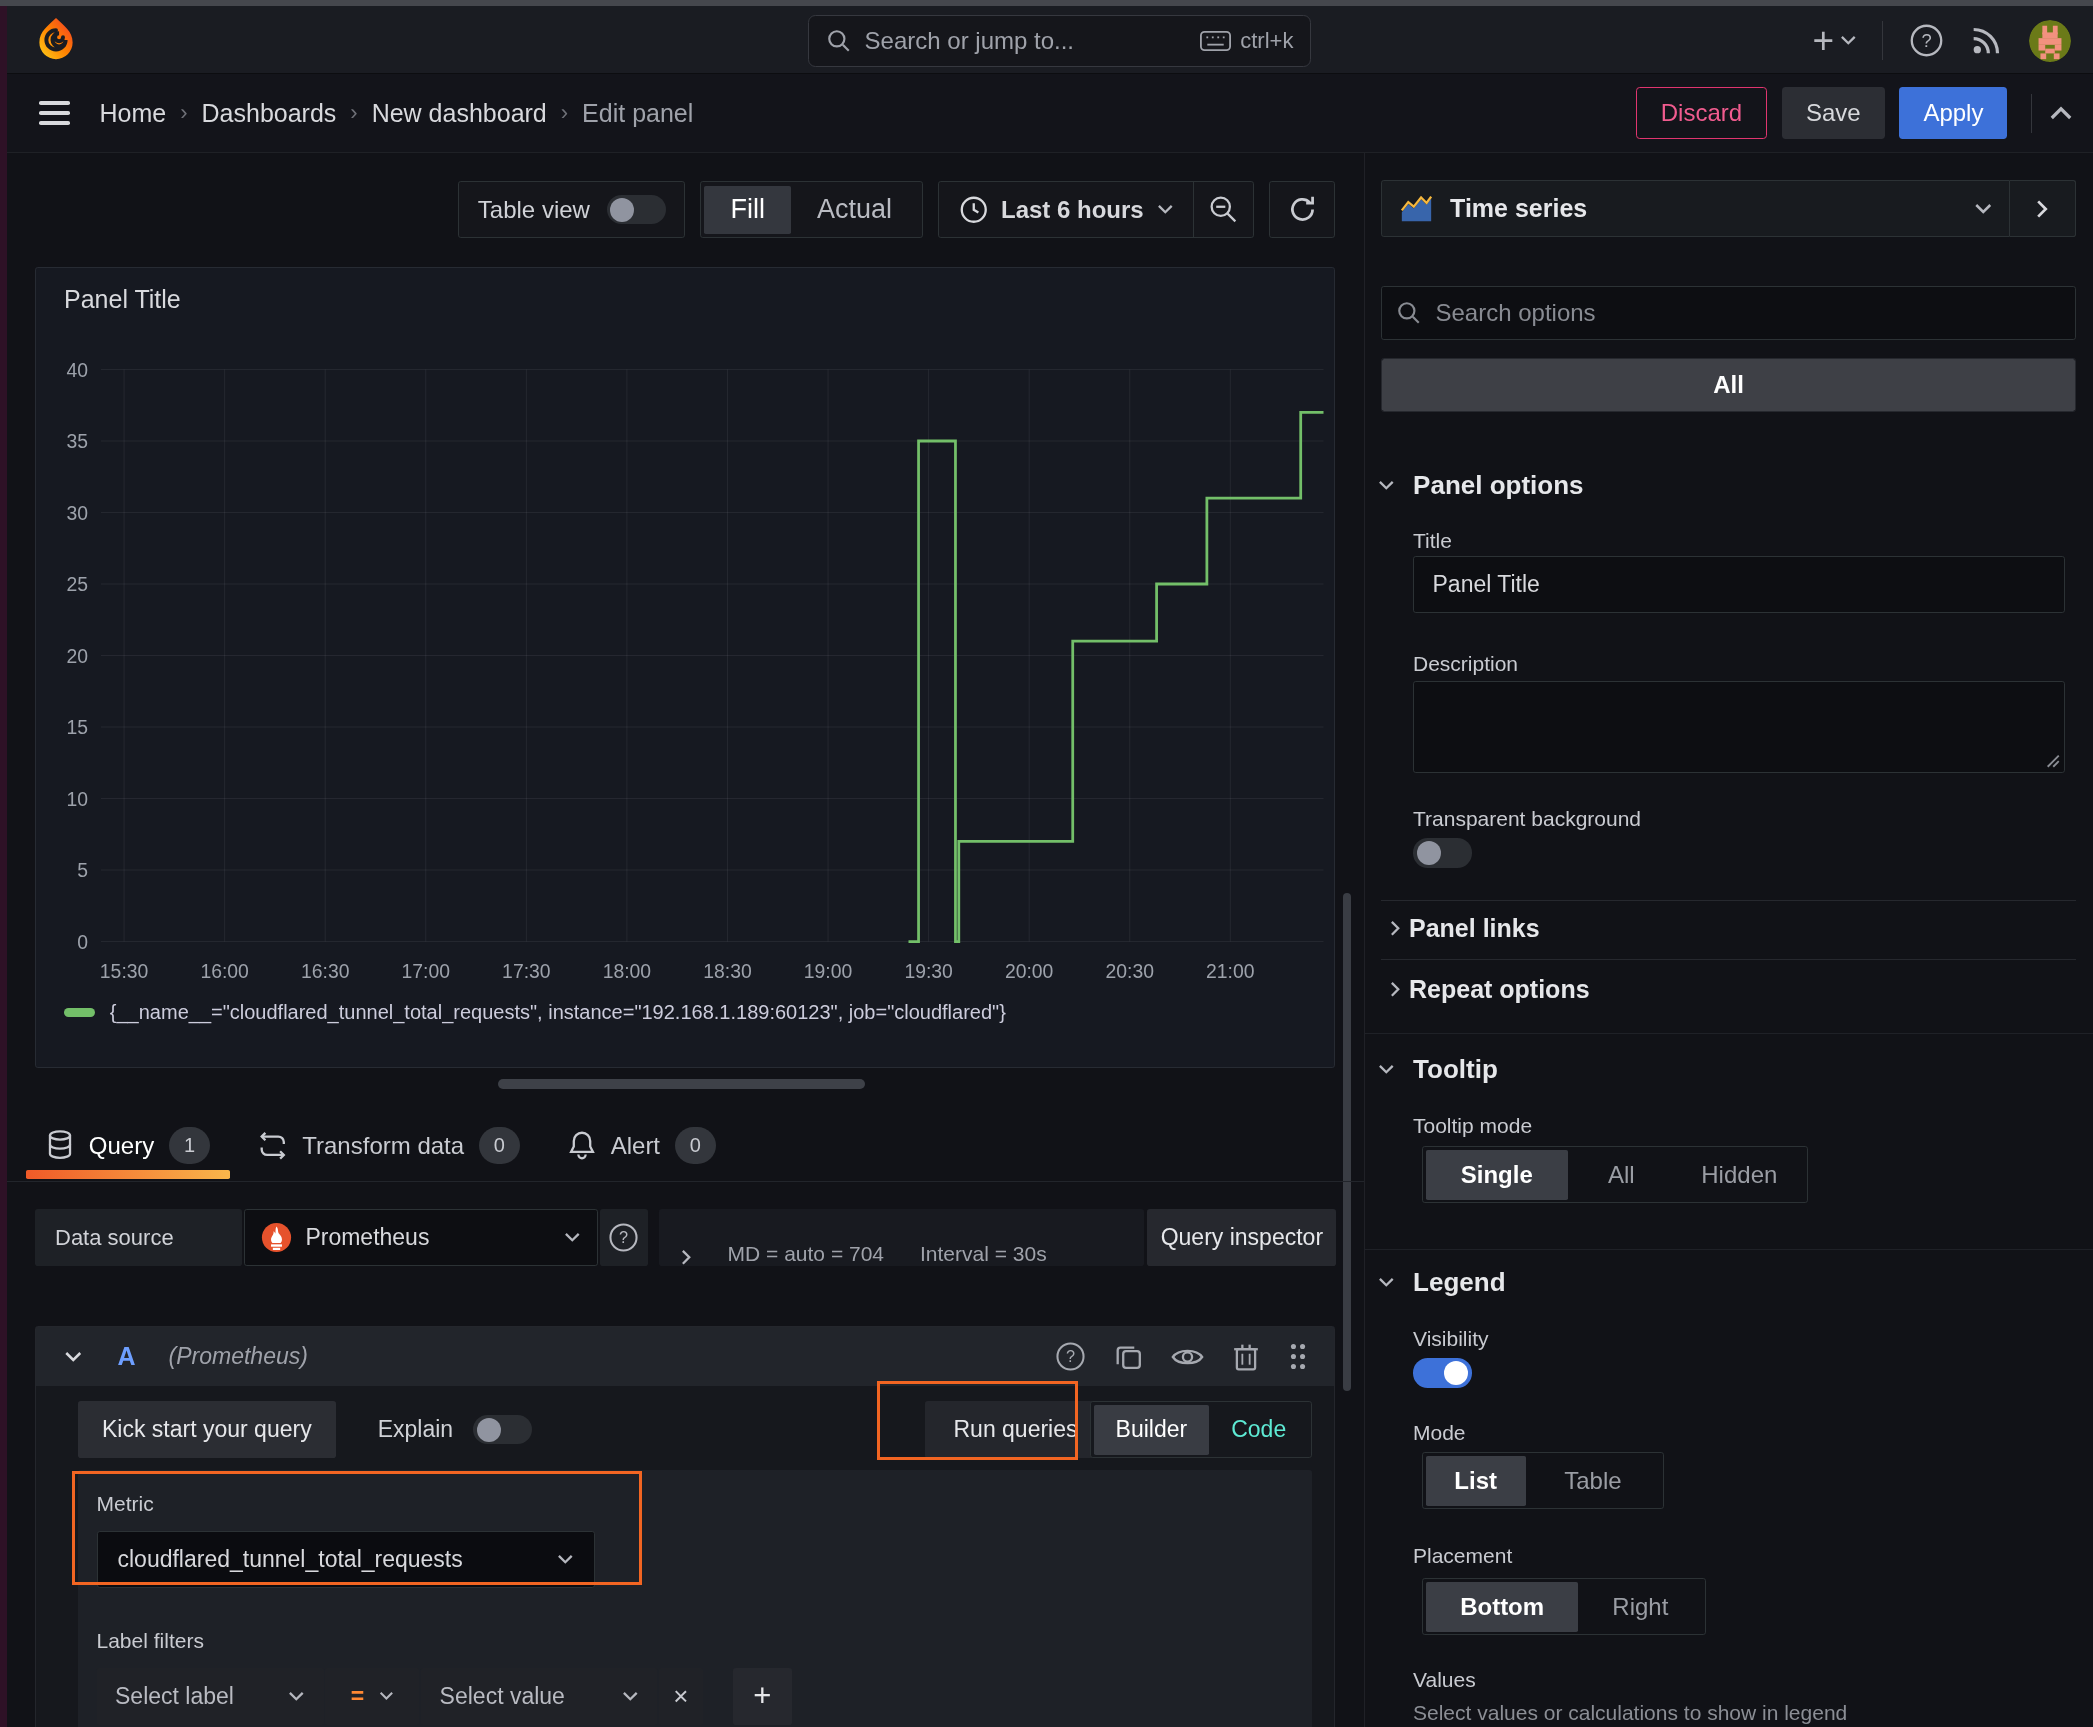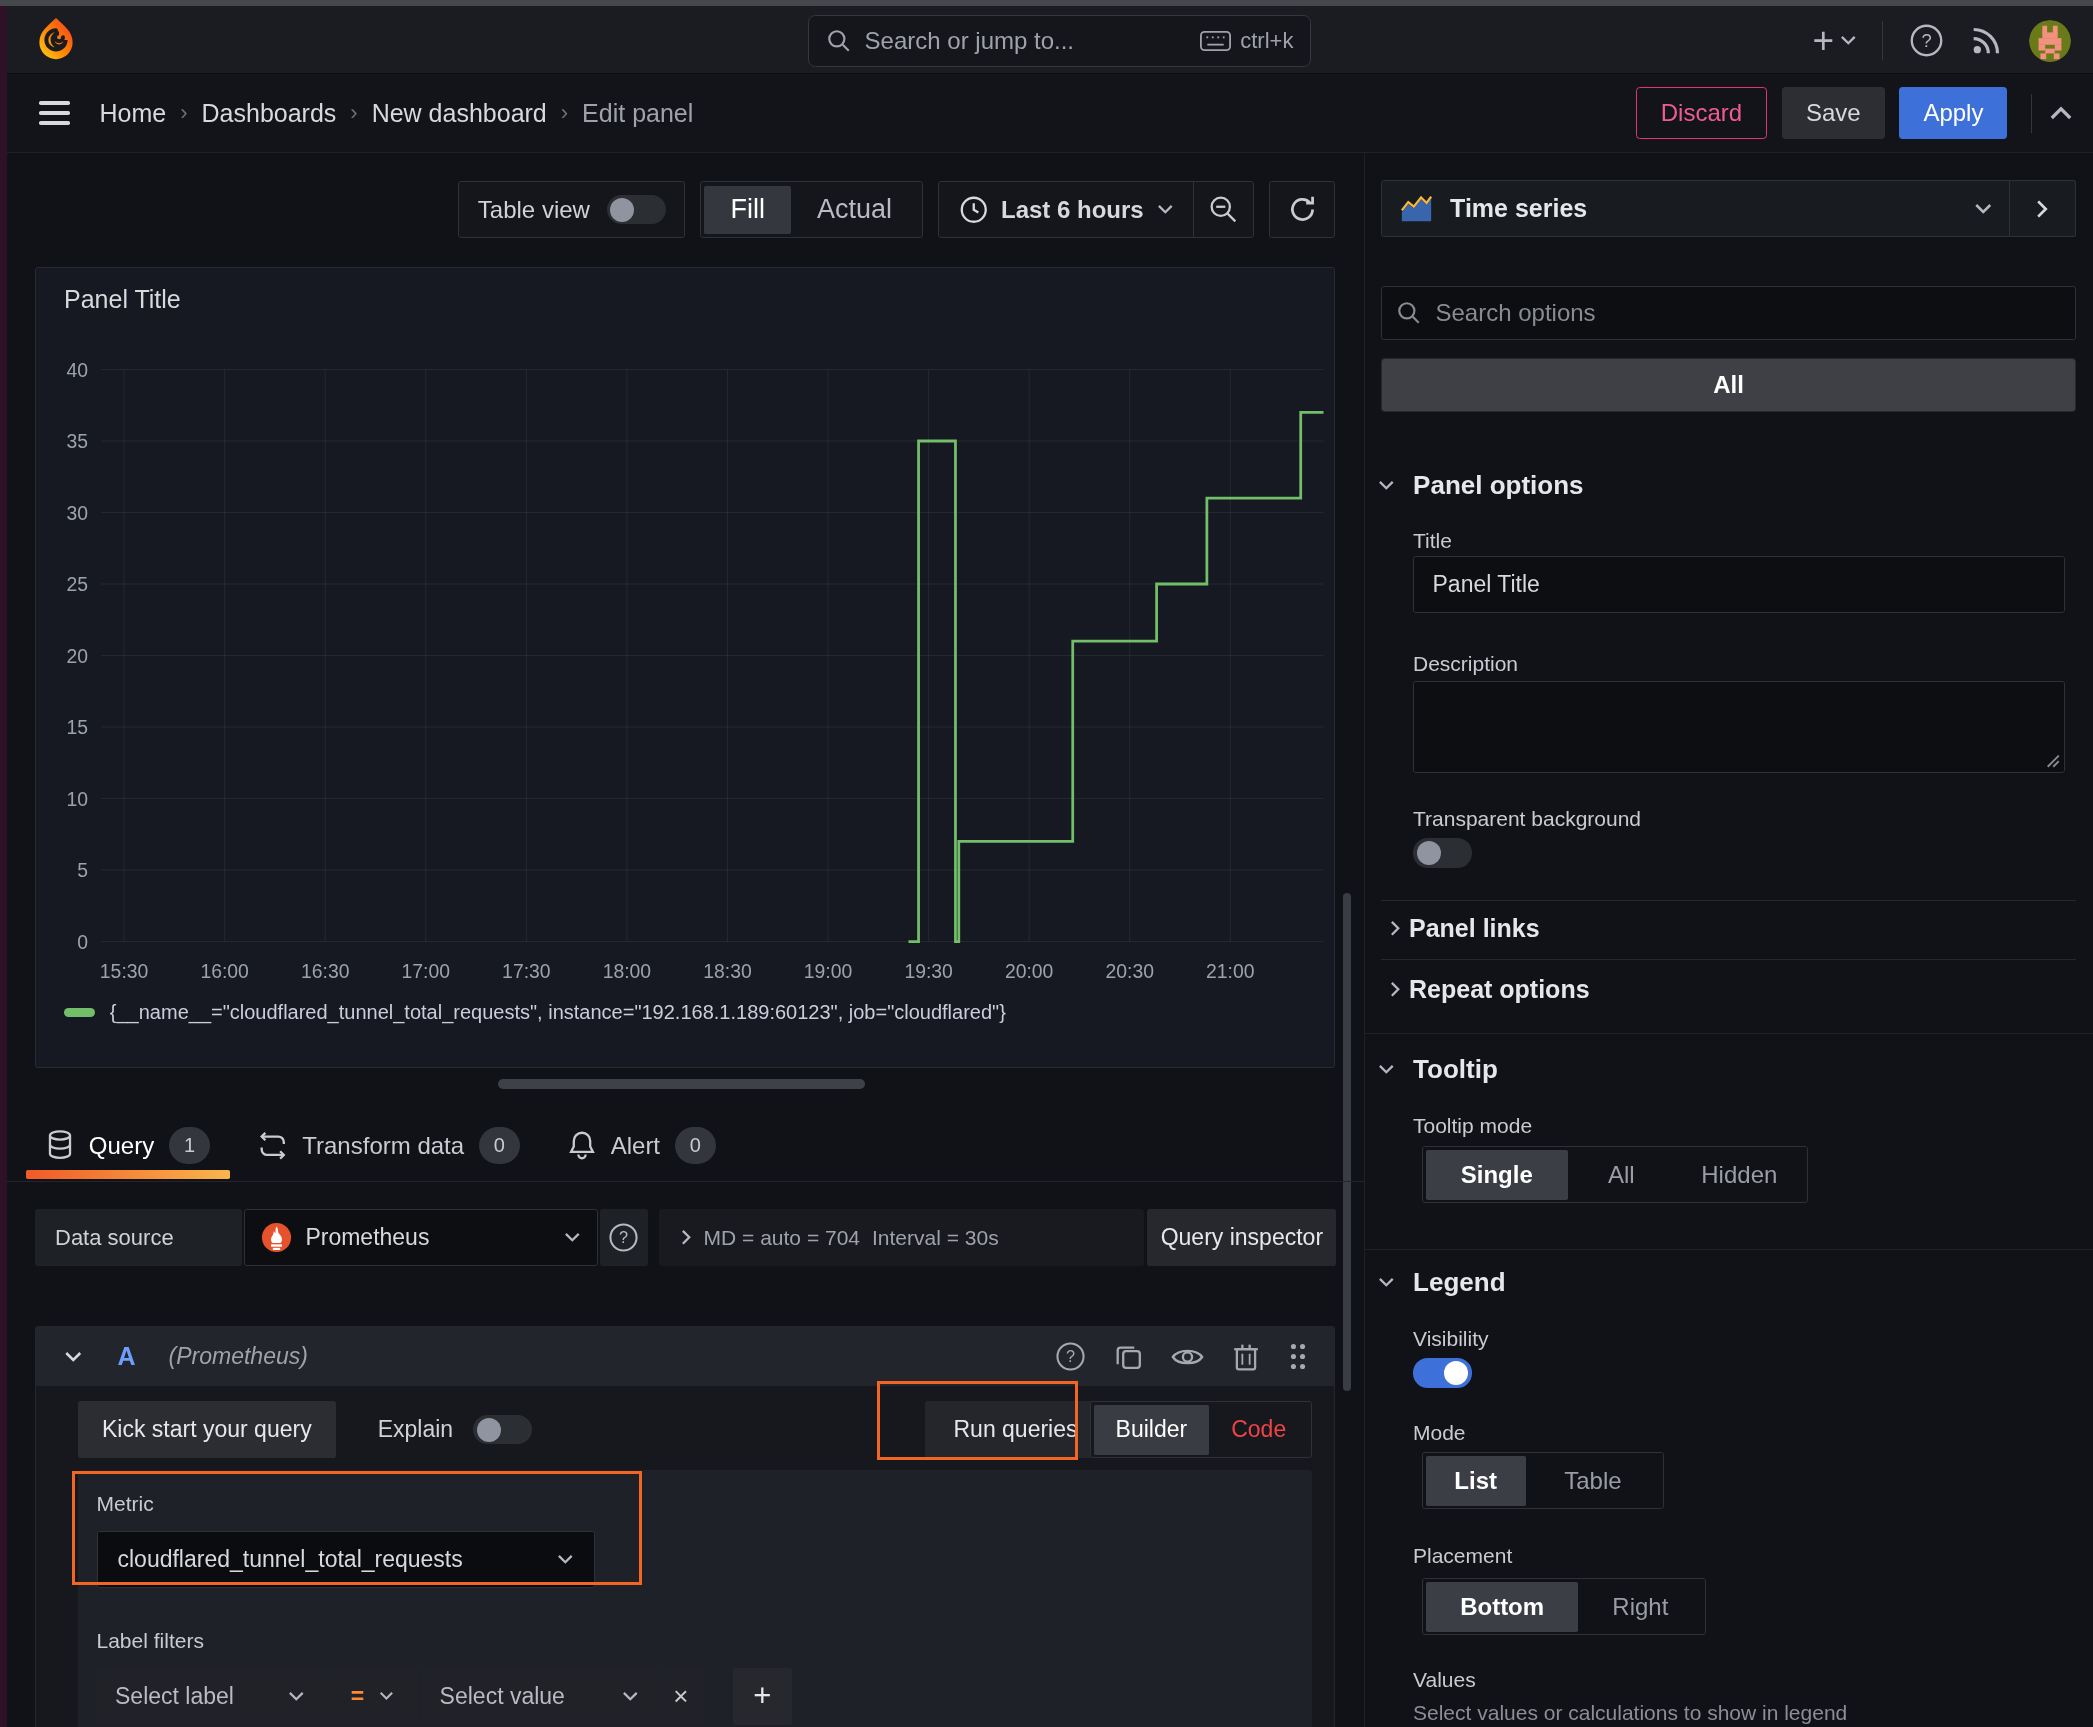--- a/index.html
+++ b/index.html
@@ -74,37 +74,37 @@
   .badge{min-width:41px;height:37px;border-radius:20px;background:#33363c;color:#c9cbd1;font-size:20px;display:flex;align-items:center;justify-content:center;padding:0 11px;}
   .tab.active .underline{position:absolute;left:3.7px;right:3.7px;bottom:-5.5px;height:8.3px;border-radius:1.8px;background:linear-gradient(90deg,#f05a28,#f9b64b);}
   .tabs-divider{position:absolute;left:0;top:1028px;width:1364px;height:0.9px;background:#22252b;}
 
   
   .ds-row{position:absolute;left:35px;top:1056px;height:57px;display:flex;align-items:stretch;gap:1.8px;}
   .ds-label{width:207px;background:#1e2126;border-radius:2.8px;display:flex;align-items:center;padding:0 20px;font-size:22px;color:#d0d2d7;}
   .ds-select{width:354px;background:#0d0e12;border:0.9px solid #2c3235;border-radius:2.8px;display:flex;align-items:center;gap:13px;padding:0 16.6px;cursor:pointer;}
   .ds-select .ds-name{font-size:23px;color:#d8d9dd;flex:1;}
   .ds-help{width:48px;background:#1e2126;border-radius:2.8px;display:flex;align-items:center;justify-content:center;cursor:pointer;}
-  .ds-meta{width:485px;margin-left:9.2px;background:#181a20;border-radius:2.8px;display:flex;align-items:center;gap:12px;padding:0 22px;color:#9fa2aa;font-size:21px;}
+  .ds-meta{width:485px;margin-left:9.2px;background:#181a20;border-radius:2.8px;display:flex;align-items:flex-end;gap:36px;padding:0 22px;color:#9fa2aa;font-size:21px;}
   .ds-inspector{width:189px;margin-left:2px;background:#26282e;border-radius:2.8px;display:flex;align-items:center;justify-content:center;font-size:23px;color:#e6e7ea;cursor:pointer;}
 
   
   .query-card{position:absolute;left:35px;top:1173px;width:1300px;bottom:0;background:#16181d;border:0.9px solid #24262c;border-radius:2.8px 2.8px 0 0;}
   .qc-header{position:absolute;left:0;top:0;right:0;height:59px;background:#22252b;display:flex;align-items:center;}
   .qc-header .chev{margin-left:28px;}
   .qc-ref{margin-left:35px;color:#6e9fff;font-size:25px;font-weight:bold;}
   .qc-ds{margin-left:33px;color:#9fa2aa;font-size:23px;font-style:italic;}
   .qc-icons{position:absolute;right:26px;display:flex;align-items:center;gap:28px;}
   .qc-icons .ic{color:#a6a9b0;cursor:pointer;display:flex;}
   .qc-toolbar{position:absolute;left:42px;top:74px;right:22px;height:57px;display:flex;align-items:center;}
   .kickstart{height:57px;background:#2b2d33;border-radius:2.8px;display:flex;align-items:center;padding:0 24px;font-size:23px;color:#e6e7ea;cursor:pointer;}
   .explain{margin-left:42px;display:flex;align-items:center;gap:20px;font-size:23px;color:#d0d2d7;}
   .run-btn{position:absolute;left:847px;height:57px;width:181px;background:#24262c;border-radius:2.8px;display:flex;align-items:center;justify-content:center;font-size:23px;color:#e6e7ea;cursor:pointer;}
   .bc-wrap{position:absolute;right:0;height:57px;border:0.9px solid #2c3235;border-radius:2.8px;display:flex;align-items:center;padding:2.8px;background:#16181d;}
-  .bc-seg{height:50px;display:flex;align-items:center;padding:0 22px;font-size:23px;border-radius:1.8px;color:#ef4444;cursor:pointer;}
+  .bc-seg{height:50px;display:flex;align-items:center;padding:0 22px;font-size:23px;border-radius:1.8px;color:#5eead4;cursor:pointer;}
   .bc-seg.active{background:#393c43;color:#ffffff;}
   .qc-body{position:absolute;left:42px;top:143px;right:22px;bottom:0;background:#1e2127;border-radius:2.8px 2.8px 0 0;padding:22px 18.5px;}
   .field-label{font-size:21px;color:#c9cbd1;}
   .metric-select{margin-top:14.8px;width:498px;height:57px;background:#0b0c10;border:0.9px solid #2c3235;border-radius:2.8px;display:flex;align-items:center;padding:0 20px;cursor:pointer;}
   .metric-select .mv{flex:1;font-size:23px;color:#d8d9dd;}
   .lf-label{margin-top:41px;}
   .lf-row{margin-top:14.8px;display:flex;align-items:stretch;height:57px;gap:1.8px;}
   .lf-box{background:#202227;border-radius:1.8px;display:flex;align-items:center;gap:14.8px;padding:0 18.5px;font-size:23px;color:#b9bbc2;cursor:pointer;}
   .lf-op{color:#ff8833;font-weight:bold;}
   .lf-x{width:44px;justify-content:center;color:#c9cbd1;font-size:26px;}

